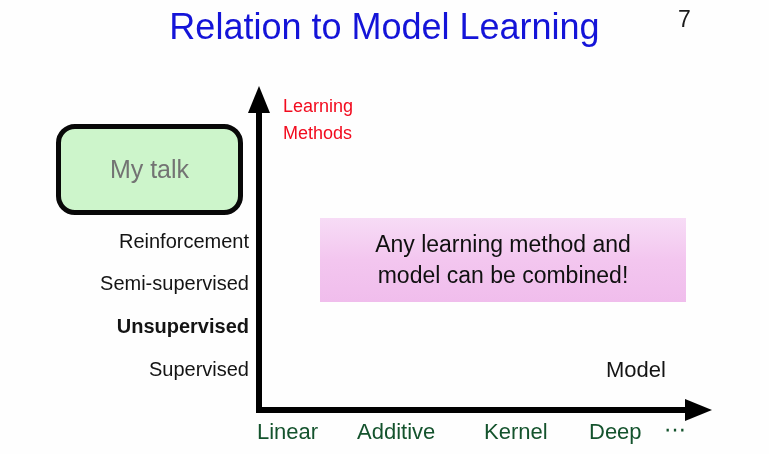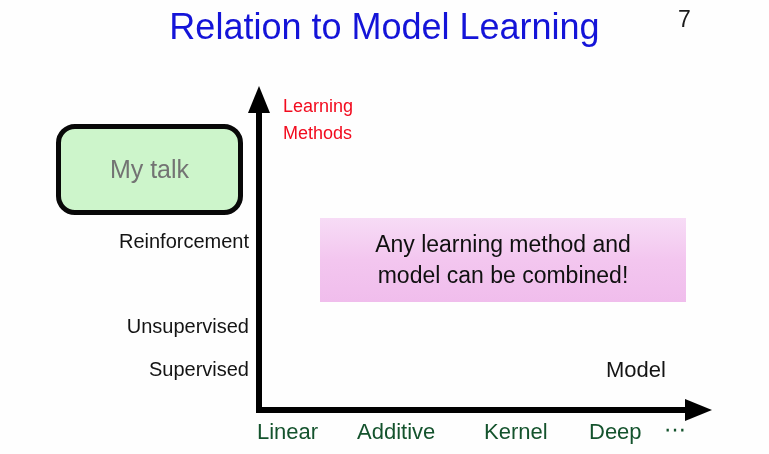--- a/index.html
+++ b/index.html
@@ -86,21 +86,21 @@
   .y-tick {
     position: absolute;
     right: 520px;       
     font-size: 20px;
     color: #141414;
     white-space: nowrap;
     text-align: right;
   }
   .y-tick.t0 { top: 230px; }
   .y-tick.t1 { top: 272px; }
-  .y-tick.t2 { top: 315px; }
+  .y-tick.t2 { top: 315px; font-weight: bold; }
   .y-tick.t3 { top: 358px; }
 
   
   #callout {
     position: absolute;
     left: 312px;
     top: 218px;
     width: 366px;
     height: 84px;
     box-sizing: border-box;
@@ -165,20 +165,21 @@
   <div id="mytalk-box">
     <span id="mytalk-label">My talk</span>
   </div>
 
   <div id="y-axis-title">
     <div>Learning</div>
     <div>Methods</div>
   </div>
 
   <div class="y-tick t0">Reinforcement</div>
+  <div class="y-tick t1">Semi-supervised</div>
   <div class="y-tick t2">Unsupervised</div>
   <div class="y-tick t3">Supervised</div>
 
   <div id="callout">
     <div class="callout-line">Any learning method and</div>
     <div class="callout-line">model can be combined!</div>
   </div>
 
   <div id="model-label">Model</div>
 

